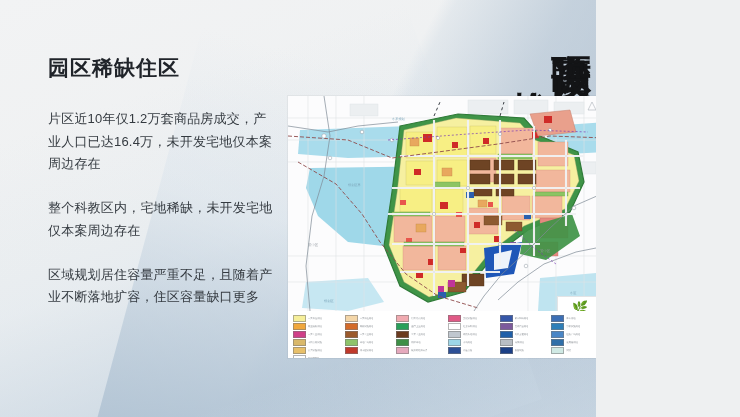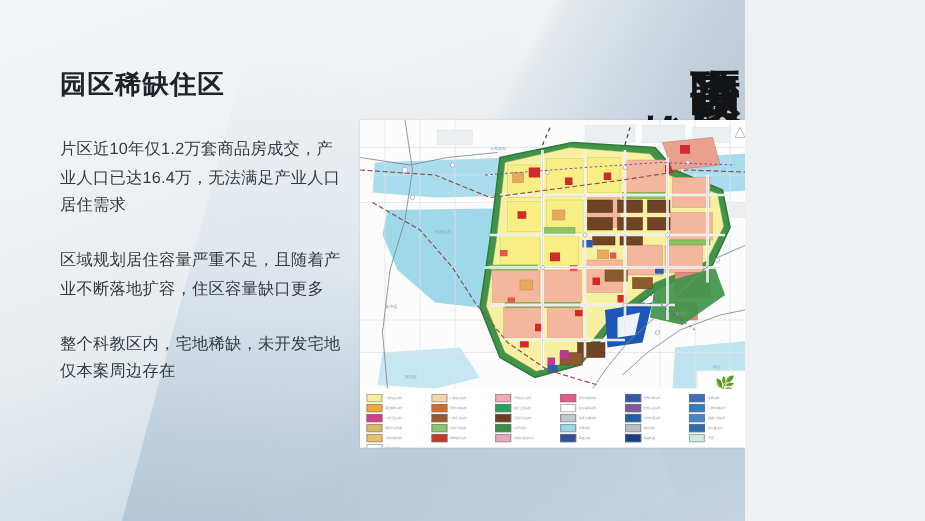--- a/index.html
+++ b/index.html
@@ -101,23 +101,23 @@
 <body>
 
 <div id="slide">
 
   <div class="sheen sheen-a"></div>
   <div class="sheen sheen-b"></div>
   <div class="sheen sheen-c"></div>
 
   <div id="text-col">
     <h1 id="page-title">园区稀缺住区</h1>
-    <p class="para">片区近10年仅1.2万套商品房成交，产业人口已达16.4万，无法满足产业人口居住需求</p>
+    <p class="para">片区近10年仅1.2万套商品房成交，产业人口已达16.4万，未开发宅地仅本案周边存在</p>
+    <p class="para">整个科教区内，宅地稀缺，未开发宅地仅本案周边存在</p>
     <p class="para">区域规划居住容量严重不足，且随着产业不断落地扩容，住区容量缺口更多</p>
-    <p class="para">整个科教区内，宅地稀缺，未开发宅地仅本案周边存在</p>
   </div>
 
   <div id="vertical-headline">
     <div class="vcol vcol-2">战略远见</div>
     <div class="vcol vcol-1">高瞻顶设</div>
   </div>
 
   <div id="map-card">
 
     <div id="map-canvas">

